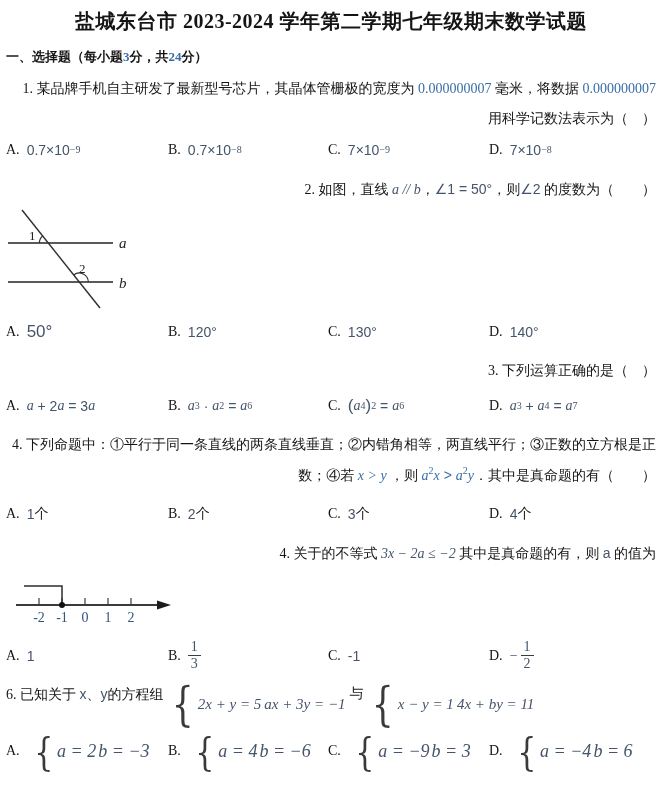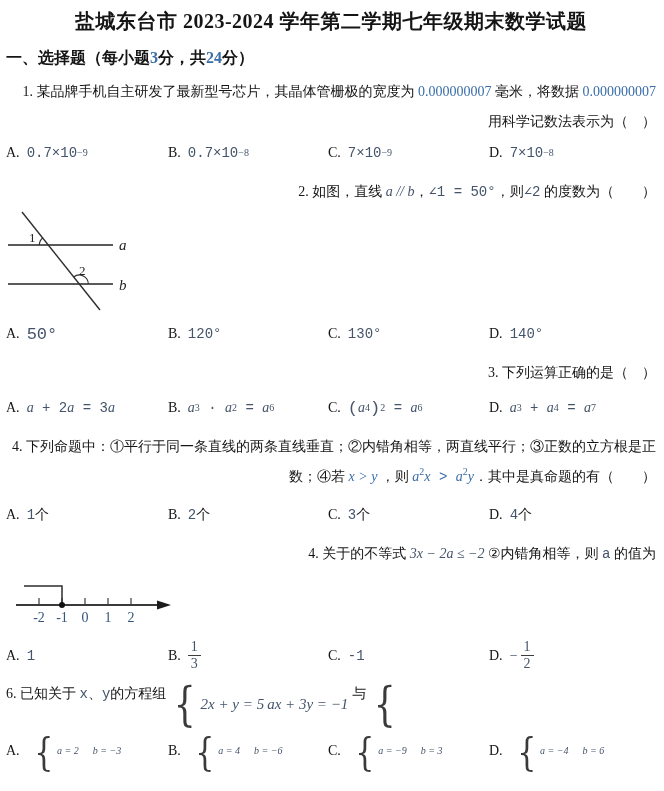--- a/index.html
+++ b/index.html
@@ -7,32 +7,32 @@
   body{
     width:664px;height:791px;overflow:hidden;
     color:var(--ink);
     font-family:"Liberation Serif","DejaVu Serif",serif;
   }
   .page{padding:6px 8px 0 6px;}
   .title{
     text-align:center;font-size:20px;font-weight:bold;
     margin:2px 0 13px 0;letter-spacing:0.5px;
   }
-  .section-header{font-size:16px;font-weight:bold;margin:0 0 8px 0;}
+  .section-header{font-size:13px;font-weight:bold;margin:0 0 8px 0;}
   .section-header .seg.blue{font-weight:bold;}
   .stem{font-size:14px;line-height:2.15;margin:0;text-align:right;}
   .opts{
     display:grid;grid-template-columns:162px 160px 161px 1fr;
     margin:4px 0 12px 0;font-size:14px;align-items:center;
   }
   .opt{display:flex;align-items:center;white-space:nowrap;min-height:24px;}
   .seg{white-space:pre-wrap;}
   .seg.lbl{font-family:"Liberation Serif",serif;margin-right:7px;}
   .seg.m{font-family:"Liberation Serif",serif;font-style:italic;color:var(--math);}
-  .seg.mu{font-family:Liberation Mono, monospace;color:var(--math);}
+  .seg.mu{font-family:Liberation Sans, sans-serif;color:var(--math);}
   .seg.sup{
     font-family:"Liberation Serif",serif;color:var(--math);
     vertical-align:super;font-size:10px;line-height:1;
   }
   .seg.big{font-size:17px;}
   .seg.blue{color:var(--blue);}
   .fig{margin:4px 0 2px 0;}
   .frac{
     display:inline-flex;flex-direction:column;align-items:center;
     line-height:1.2;font-family:"Liberation Serif",serif;color:var(--math);
@@ -45,21 +45,21 @@
     display:inline-flex;align-items:center;
     font-family:"Liberation Serif",serif;color:var(--math);
     margin:0 4px;vertical-align:middle;
   }
   .sys .brace{
     font-size:46px;line-height:0.85;font-weight:400;color:#3a3a3a;
     font-family:"DejaVu Serif",serif;transform:scaleX(0.75);margin-right:1px;
   }
   .sys .rows{display:flex;flex-direction:row;gap:3px;font-style:italic;font-size:15px;line-height:1.25;}
   .sys.small .brace{font-size:40px;}
-  .sys.small .rows{font-size:10px;gap:14px;}
+  .sys.small .rows{font-size:18px;gap:2px;}
   .stem-flex{display:flex;font-size:14px;margin:6px 0 8px 0;line-height:1.3;}
   .q6-opt{display:flex;align-items:center;}
   svg text{font-family:"Liberation Serif",serif;}
 </style>
 </head>
 <body>
 
 <div class="page">
 
   <div class="title">盐城东台市 2023-2024 学年第二学期七年级期末数学试题</div>
@@ -194,21 +194,21 @@
         </div>
       <div class="opt">
           <span class="seg lbl">D.</span>
           <span class="seg mu">4</span>
           <span class="seg ">个</span>
         </div>
     </div>
   </div>
 
   <div>
-    <p class="stem"><span class="seg ">4. 关于的不等式 </span><span class="seg m">3x − 2a ≤ −2</span><span class="seg "> ②内错角相等，则 </span><span class="seg mu">a</span><span class="seg "> 的值为</span></p>
+    <p class="stem"><span class="seg ">4. 关于的不等式 </span><span class="seg m">3x − 2a ≤ −2</span><span class="seg "> 其中是真命题的有，则 </span><span class="seg mu">a</span><span class="seg "> 的值为</span></p>
     <div class="fig" style="margin-left:10px;">
       <svg width="160" height="54" viewBox="0 0 160 54">
         <line x1="0" y1="32" x2="145" y2="32" stroke="#3a3a3a" stroke-width="1.8"></line>
         <polygon points="141,27.5 155,32 141,36.5" fill="#1c1c1c"></polygon>
         <line x1="23" y1="25" x2="23" y2="32" stroke="#3a3a3a" stroke-width="1.2"></line>
         <line x1="46" y1="25" x2="46" y2="32" stroke="#3a3a3a" stroke-width="1.2"></line>
         <line x1="69" y1="25" x2="69" y2="32" stroke="#3a3a3a" stroke-width="1.2"></line>
         <line x1="92" y1="25" x2="92" y2="32" stroke="#3a3a3a" stroke-width="1.2"></line>
         <line x1="115" y1="25" x2="115" y2="32" stroke="#3a3a3a" stroke-width="1.2"></line>
         <polyline points="8,13 46,13 46,32" fill="none" stroke="#2e2e2e" stroke-width="1.5"></polyline>
@@ -253,20 +253,24 @@
       <span class="sys">
         <span class="brace">{</span>
         <span class="rows">
           <span>2x + y = 5</span>
           <span>ax + 3y = −1</span>
         </span>
       </span>
       <span>与</span>
       <span class="sys">
         <span class="brace">{</span>
+        <span class="rows">
+          <span>x − y = 1</span>
+          <span>4x + by = 11</span>
+        </span>
       </span>
     </div>
     <div class="opts" style="margin-top:10px;margin-bottom:14px;">
       <div class="opt q6-opt">
         <span class="seg lbl">A.</span>
         <span class="sys small">
           <span class="brace">{</span>
           <span class="rows">
             <span>a = 2</span>
             <span>b = −3</span>

